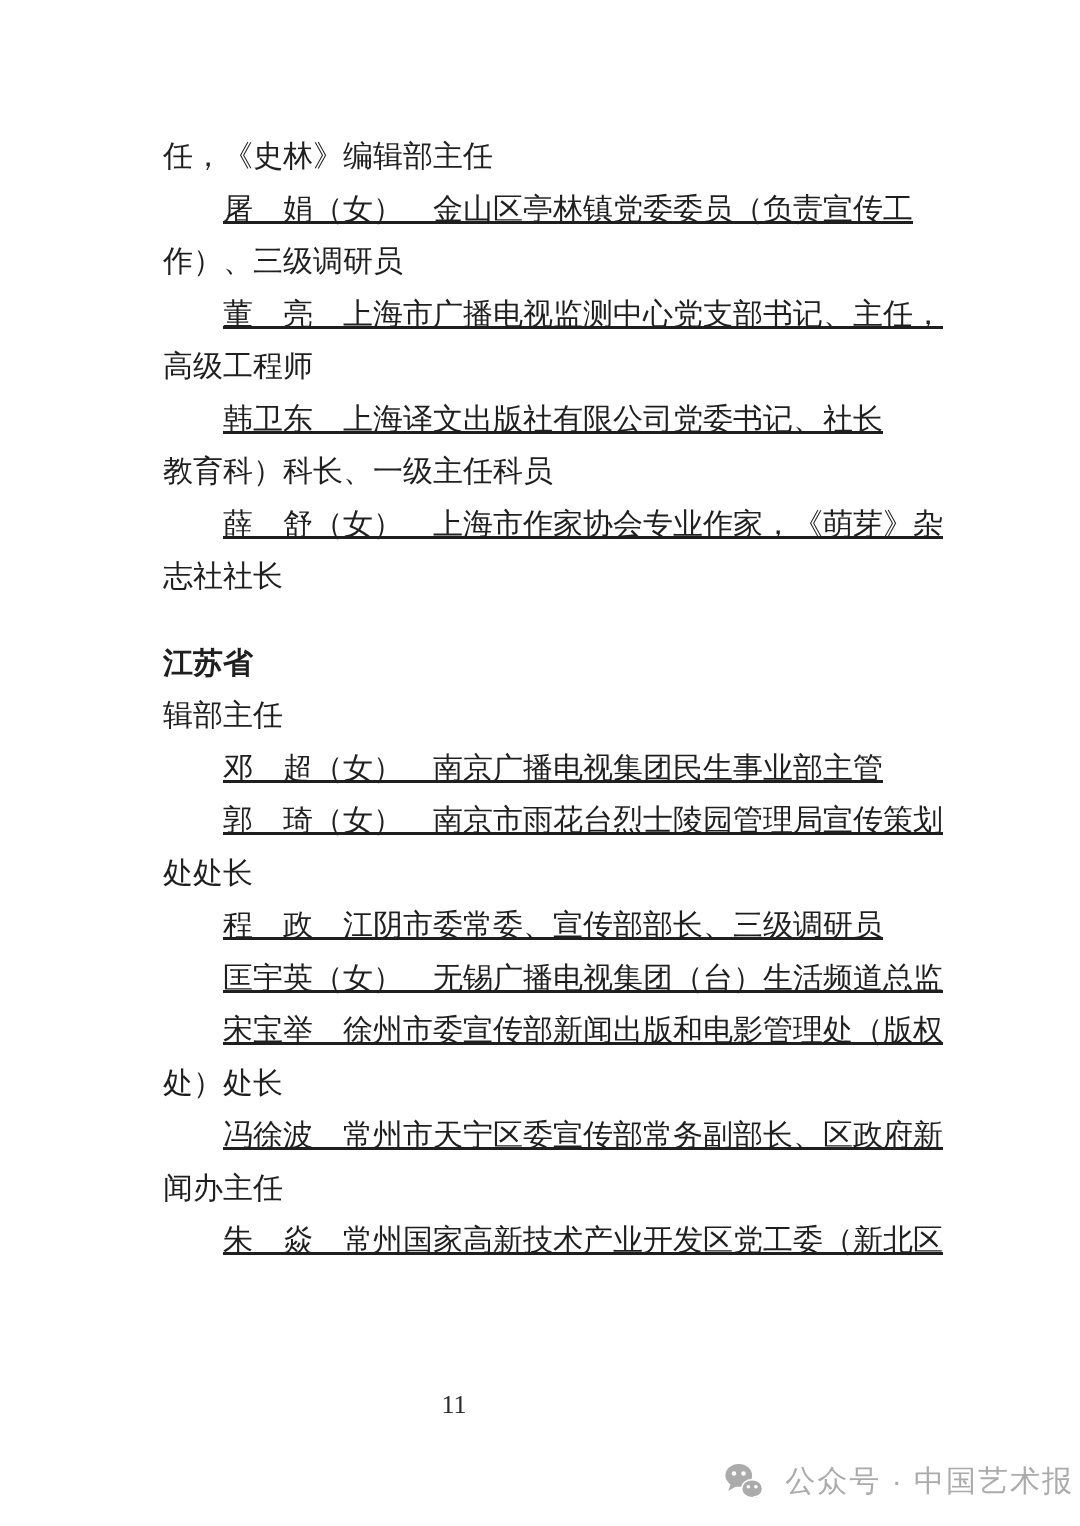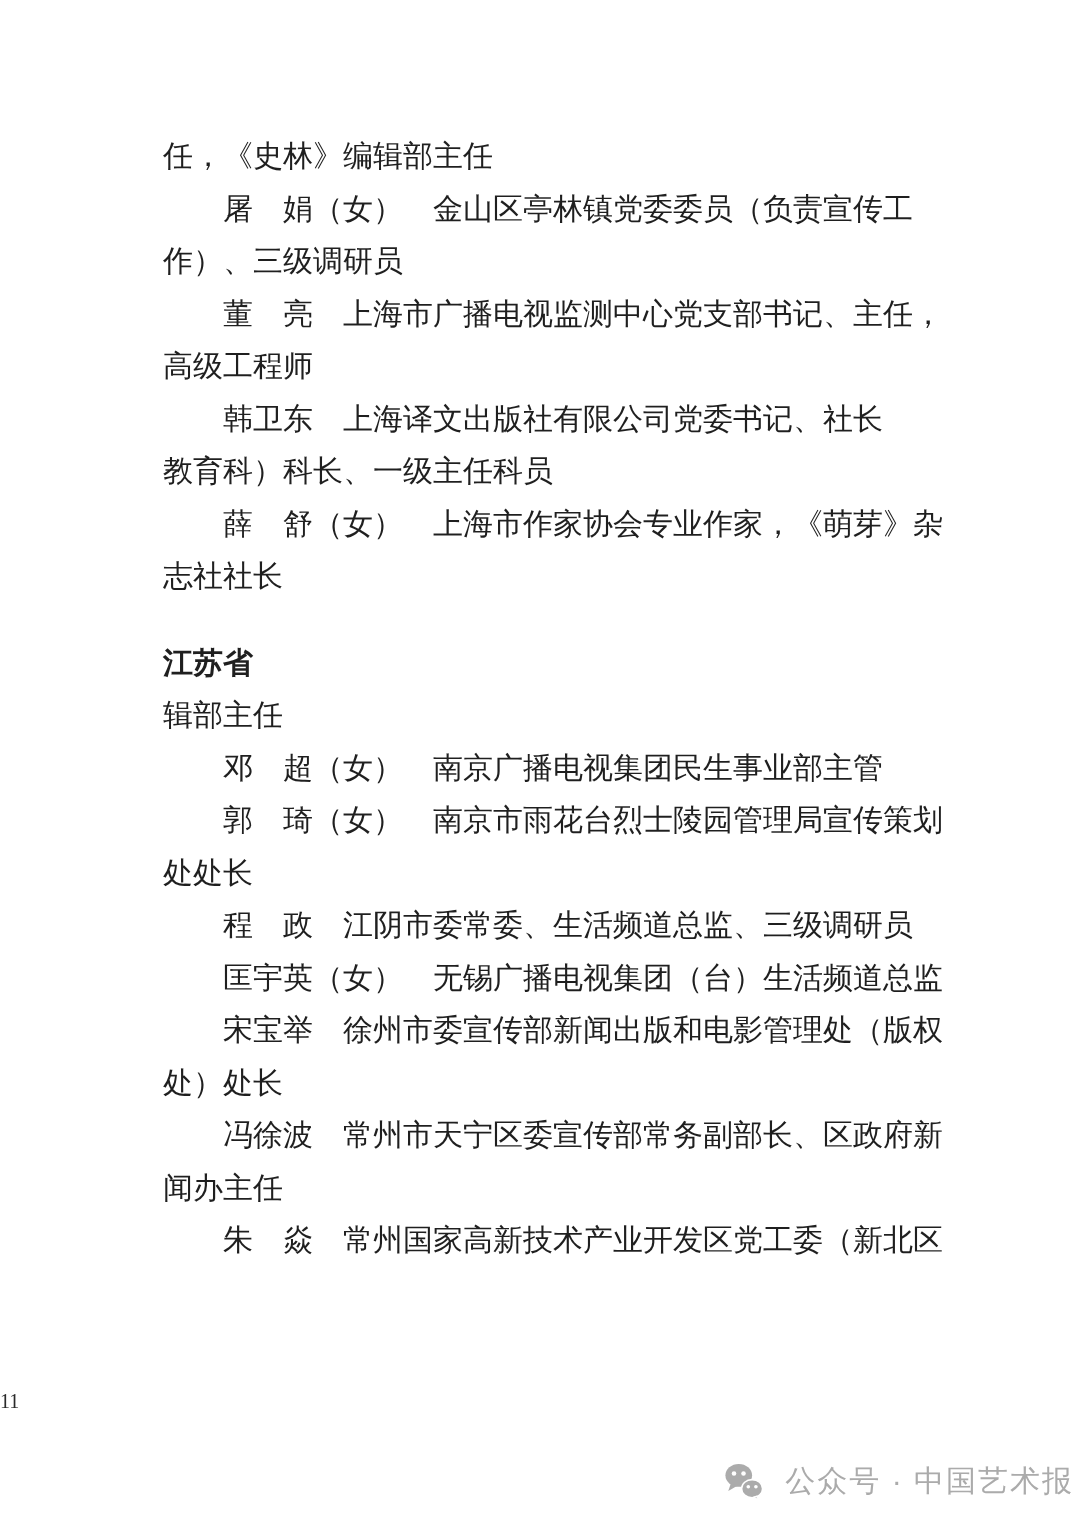--- a/index.html
+++ b/index.html
@@ -18,36 +18,37 @@
     left: 163px;
     top: 130px;
     width: 784px;
     font-size: 30px;
     line-height: 52.5px;
   }
   .line {
     white-space: pre;
     height: 52.5px;
   }
-  .line.indent { padding-left: 60px; }
+  .line.indent { padding-left: 60px; text-decoration: underline; }
   .heading {
     font-size: 30px;
     font-weight: bold;
     text-align: left;
     margin: 34px 0 0 0;
     line-height: 52.5px;
     height: 52.5px;
   }
   .page-number {
     position: absolute;
     top: 1390px;
     left: 0;
     width: 908px;
+    text-align: center;
     font-family: "Liberation Serif", serif;
-    font-size: 20px;
+    font-size: 26px;
     color: #2a2a2a;
   }
   .footer {
     position: absolute;
     top: 1461px;
     right: 34px;
     display: flex;
     align-items: center;
     gap: 20px;
     color: #ababab;
@@ -73,21 +74,21 @@
       <div class="line">高级工程师</div>
       <div class="line indent">韩卫东　上海译文出版社有限公司党委书记、社长</div>
       <div class="line">教育科）科长、一级主任科员</div>
       <div class="line indent">薛　舒（女）　上海市作家协会专业作家，《萌芽》杂</div>
       <div class="line">志社社长</div>
       <h2 class="heading">江苏省</h2>
       <div class="line">辑部主任</div>
       <div class="line indent">邓　超（女）　南京广播电视集团民生事业部主管</div>
       <div class="line indent">郭　琦（女）　南京市雨花台烈士陵园管理局宣传策划</div>
       <div class="line">处处长</div>
-      <div class="line indent">程　政　江阴市委常委、生活频道总监、三级调研员</div>
+      <div class="line indent">程　政　江阴市委常委、宣传部部长、三级调研员</div>
       <div class="line indent">匡宇英（女）　无锡广播电视集团（台）生活频道总监</div>
       <div class="line indent">宋宝举　徐州市委宣传部新闻出版和电影管理处（版权</div>
       <div class="line">处）处长</div>
       <div class="line indent">冯徐波　常州市天宁区委宣传部常务副部长、区政府新</div>
       <div class="line">闻办主任</div>
       <div class="line indent">朱　焱　常州国家高新技术产业开发区党工委（新北区</div>
     </main>
 
   <div class="page-number">11</div>
 

